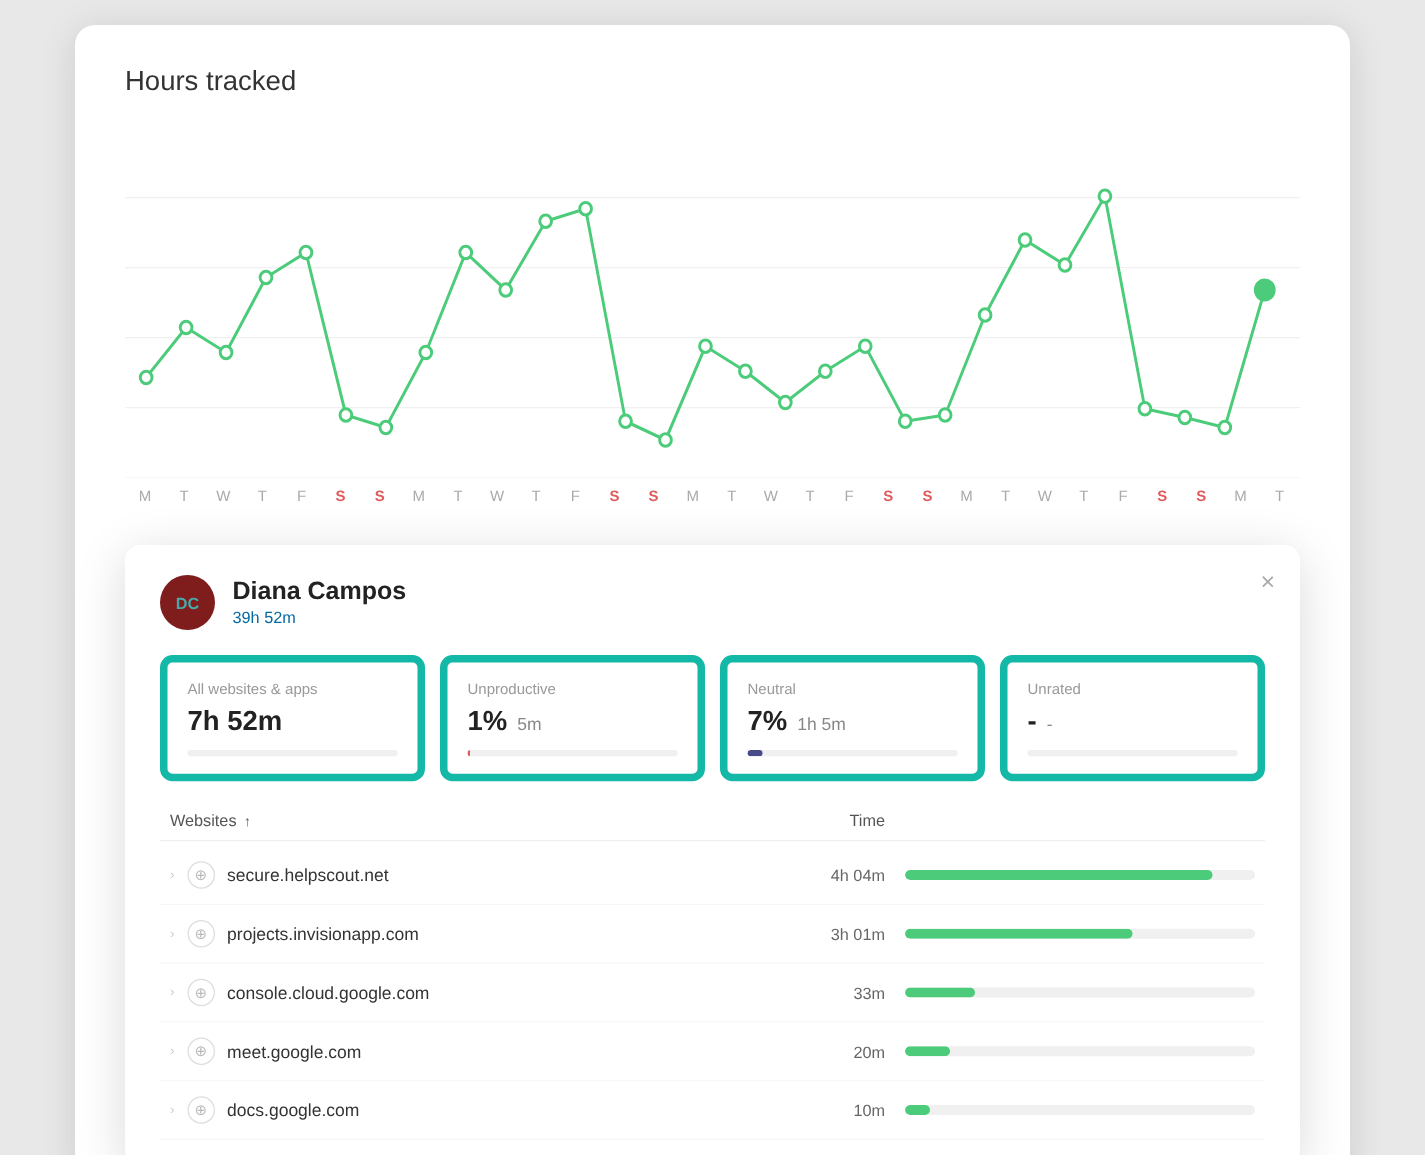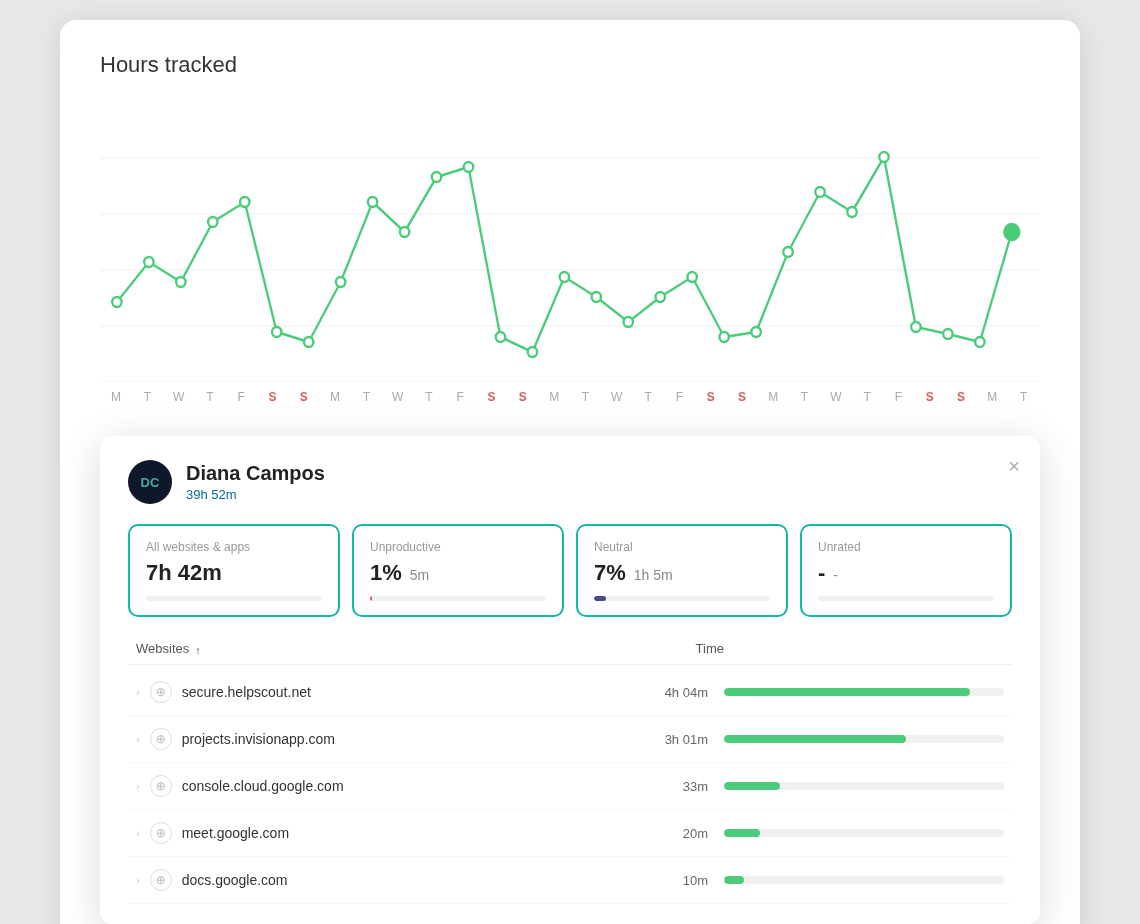--- a/index.html
+++ b/index.html
@@ -62,21 +62,21 @@
     }
     .modal-header {
       display: flex;
       align-items: center;
       margin-bottom: 20px;
     }
     .avatar {
       width: 44px;
       height: 44px;
       border-radius: 50%;
-      background: #0f172a;
+      background: #7f1d1d;
       display: flex;
       align-items: center;
       justify-content: center;
       font-size: 13px;
       font-weight: 600;
       color: #4aa8a8;
       margin-right: 14px;
       flex-shrink: 0;
     }
     .user-info h2 {
@@ -100,21 +100,21 @@
       line-height: 1;
     }
     
     .stats-row {
       display: flex;
       gap: 12px;
       margin-bottom: 24px;
     }
     .stat-card {
       flex: 1;
-      border: 2px solid #14b8a6;
+      border: 6px solid #14b8a6;
       border-radius: 10px;
       padding: 14px 16px;
       position: relative;
     }
     .stat-card.active {
       border: 2px solid #4ccc7a;
       background: #f7fff9;
     }
     .stat-label {
       font-size: 12px;
@@ -164,20 +164,21 @@
       color: #555;
       display: flex;
       align-items: flex-end;
       gap: 6px;
     }
     .table-header .col-time {
       width: 120px;
       font-size: 13px;
       color: #555;
       text-align: right;
+      margin-right: 16px;
     }
     .sort-icon {
       display: inline-block;
       font-size: 11px;
       color: #555;
     }
     .table-row {
       display: flex;
       align-items: center;
       padding: 12px 8px;
@@ -323,21 +324,21 @@
         <h2>Diana Campos</h2>
         <span>39h 52m</span>
       </div>
       <button class="close-btn">×</button>
     </div>
 
     <div class="stats-row" id="stats-row-container">
         <div class="stat-card">
           <div class="stat-label">All websites &amp; apps</div>
           <div class="stat-values">
-            <span class="stat-pct">7h 42m</span>
+            <span class="stat-pct">7h 52m</span>
           </div>
           <div class="stat-bar-track">
             <div class="stat-bar-fill gray" style="width: 0%;"></div>
           </div>
         </div>
         <div class="stat-card">
           <div class="stat-label">Unproductive</div>
           <div class="stat-values">
             <span class="stat-pct">1%</span>
             <span class="stat-time">5m</span>

